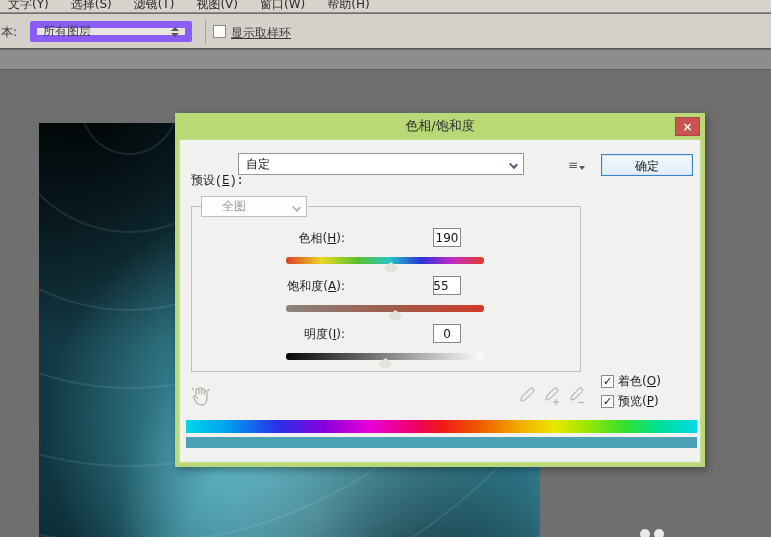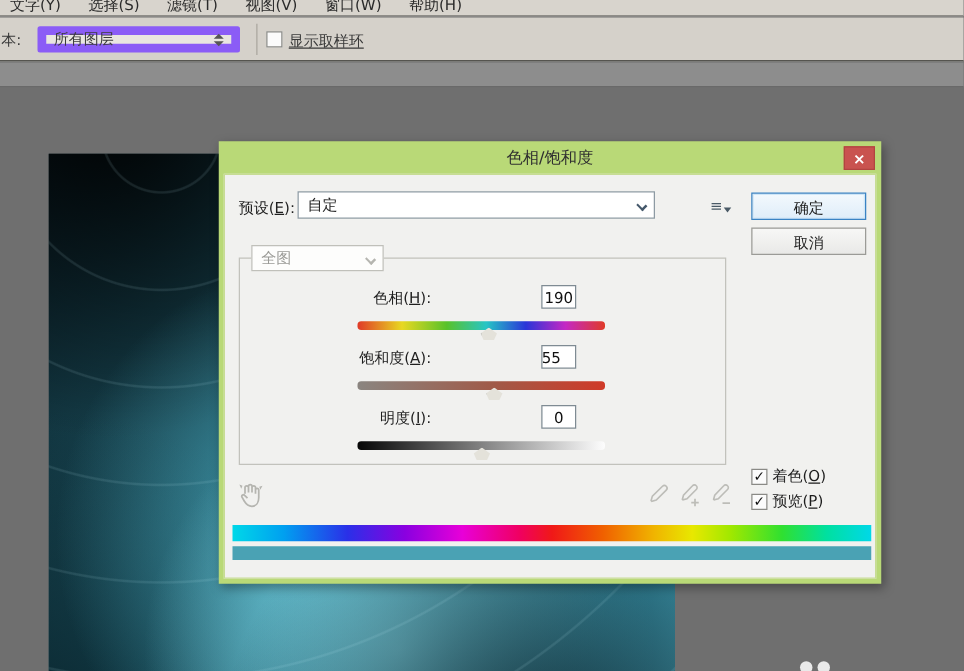--- a/index.html
+++ b/index.html
@@ -45,21 +45,21 @@
   .preset-dd { position:absolute; left:58px; top:13px; width:286px; height:22px; background:#fff; border:1px solid #8d9aa3; display:flex; align-items:center; padding:0 22px 0 7px; color:#222; }
   .dd-arrow { position:absolute; right:6px; top:7px; width:7px; height:7px; border-right:2px solid #44586a; border-bottom:2px solid #44586a; transform:rotate(45deg) scale(1,0.8); }
   .preset-list-btn { position:absolute; left:386px; top:16px; width:21px; height:18px; color:#4a5a66; font-size:12px; display:flex; align-items:center; justify-content:center; }
   .preset-list-btn .mini-dn { width:0; height:0; border-left:3px solid transparent; border-right:3px solid transparent; border-top:4px solid #4a5a66; margin-left:1px; margin-top:5px; }
 
   .btn { position:absolute; left:421px; width:92px; height:22px; display:flex; align-items:flex-end; justify-content:center; font-size:12px; color:#1c1c1c; cursor:pointer; }
   .btn-ok { top:14px; background:linear-gradient(#f3f9fd,#dfedf9); border:1px solid #3a83c4; box-shadow:inset 0 0 0 1px #cfe6f7; }
   .btn-cancel { top:42px; background:linear-gradient(#f7f7f6,#e9e9e7); border:1px solid #9b9b97; }
 
   .groupbox { position:absolute; left:11px; top:66px; width:390px; height:166px; border:1px solid #c2c2bc; }
-  .channel-dd { position:absolute; left:21px; top:56px; width:106px; height:21px; background:#fdfdfc; border:1px solid #c0c0ba; color:#9a9a96; display:flex; align-items:center; padding:0 20px 0 7px; }
+  .channel-dd { position:absolute; left:21px; top:56px; width:106px; height:21px; background:#fdfdfc; border:1px solid #c0c0ba; color:#9a9a96; display:flex; align-items:center; padding:0 20px 0 20px; }
   .channel-dd .dd-arrow { border-color:#b5b5b0; }
 
   .val-box { position:absolute; left:253px; width:28px; height:19px; background:#fff; border:1px solid #7f8b93; display:flex; align-items:center; justify-content:center; color:#111; font-size:12px; }
   .caret { display:inline-block; width:1px; height:12px; background:#222; margin-left:1px; }
 
   .slider { position:absolute; left:106px; width:198px; height:7px; border-radius:3px; }
   .slider-hue { background:linear-gradient(to right,#e03a28,#e8d822 18%,#58c22a 36%,#27c5c5 52%,#2a35d8 68%,#c428c4 84%,#e03a28); }
   .slider-sat { background:linear-gradient(to right,#8a8580,#a05a48 55%,#d03a28); }
   .slider-light { background:linear-gradient(to right,#060606,#fdfdfd); }
   .thumb { position:absolute; top:5px; width:13px; height:10px; margin-left:-6px;
@@ -113,37 +113,34 @@
 <div class="dialog">
   <div class="titlebar">
     <span>色相/饱和度</span>
   </div>
   <div class="close-btn">
     <span>×</span>
   </div>
 
   <div class="dlg-body">
 
-    <span class="lbl" style="left:11px; top:18px;">
+    <span class="lbl" style="left:11px; top:32px;font-family:Liberation Mono, monospace;">
       <span>预设(</span><span class="u">E</span><span>):</span>
     </span>
     <div class="preset-dd">
       <span>自定</span>
       <span class="dd-arrow"></span>
     </div>
     <div class="preset-list-btn">
       <span>≡</span>
         <span class="mini-dn"></span>
     </div>
 
     <div class="btn btn-ok">
         <span>确定</span>
-      </div>
-    <div class="btn btn-cancel">
-        <span>取消</span>
       </div>
 
     <div class="groupbox"></div>
     <div class="channel-dd">
       <span>全图</span>
       <span class="dd-arrow"></span>
     </div>
 
     <span class="lbl" style="left:95px; top:90px; width:70px; text-align:right;">
       <span>色相(</span><span class="u">H</span><span>):</span>

